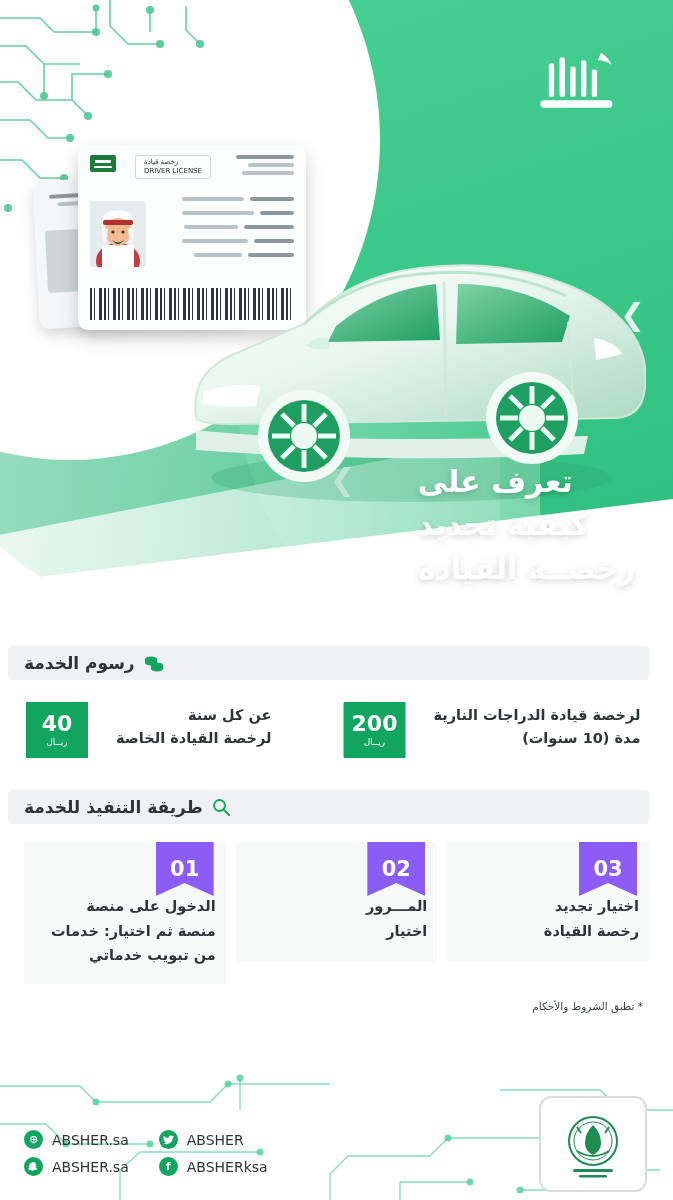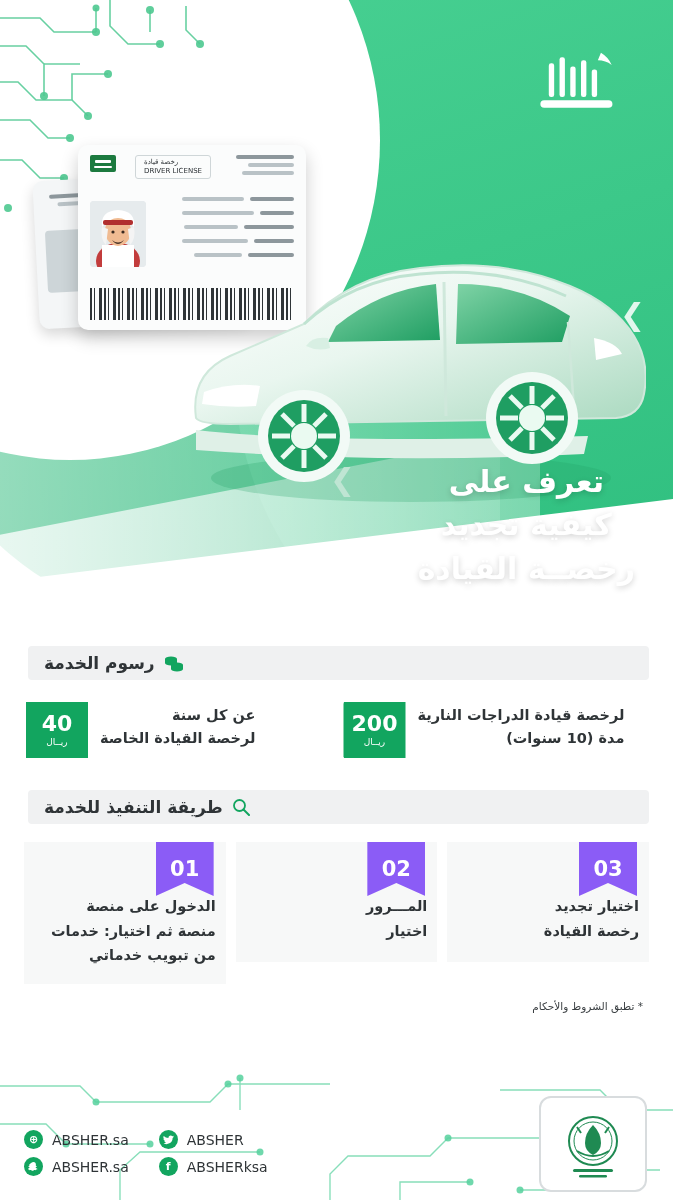--- a/index.html
+++ b/index.html
@@ -165,33 +165,33 @@
        #2f3437 9px 12px, transparent 12px 14px);
   }
 
   
   .car { position:absolute; left:176px; top:186px; width:470px; height:330px; }
 
   
   .hero-title {
     position:absolute;
     right:38px; bottom:30px;
-    text-align:center;
+    text-align:left;
     color:#ffffff;
     font-size:30px;
     font-weight:bold;
     line-height:1.45;
     text-shadow:0 2px 6px rgba(0,0,0,.18);
     direction:rtl;
     margin-left:12px;
   }
 
   
   .section-head {
-    margin:26px 24px 0 28px;
+    margin:26px 24px 0 8px;
     background:#f0f1f2;
     border-radius:4px;
     height:34px;
     display:flex;
     align-items:center;
     justify-content:flex-start;
     flex-direction:row-reverse;
     gap:9px;
     padding:0 16px;
   }
@@ -205,21 +205,21 @@
     display:flex;
     flex-direction:row;
     justify-content:space-between;
     padding:22px 26px 6px 26px;
     gap:14px;
   }
   .fee-item {
     display:flex;
     flex-direction:row-reverse;
     align-items:flex-start;
-    gap:12px;
+    gap:28px;
     width:50%;
     justify-content:flex-start;
   }
   .fee-badge {
     position:relative;
     flex:0 0 auto;
     width:62px; height:56px;
     background:#12a55f;
     color:#fff;
     display:flex;

